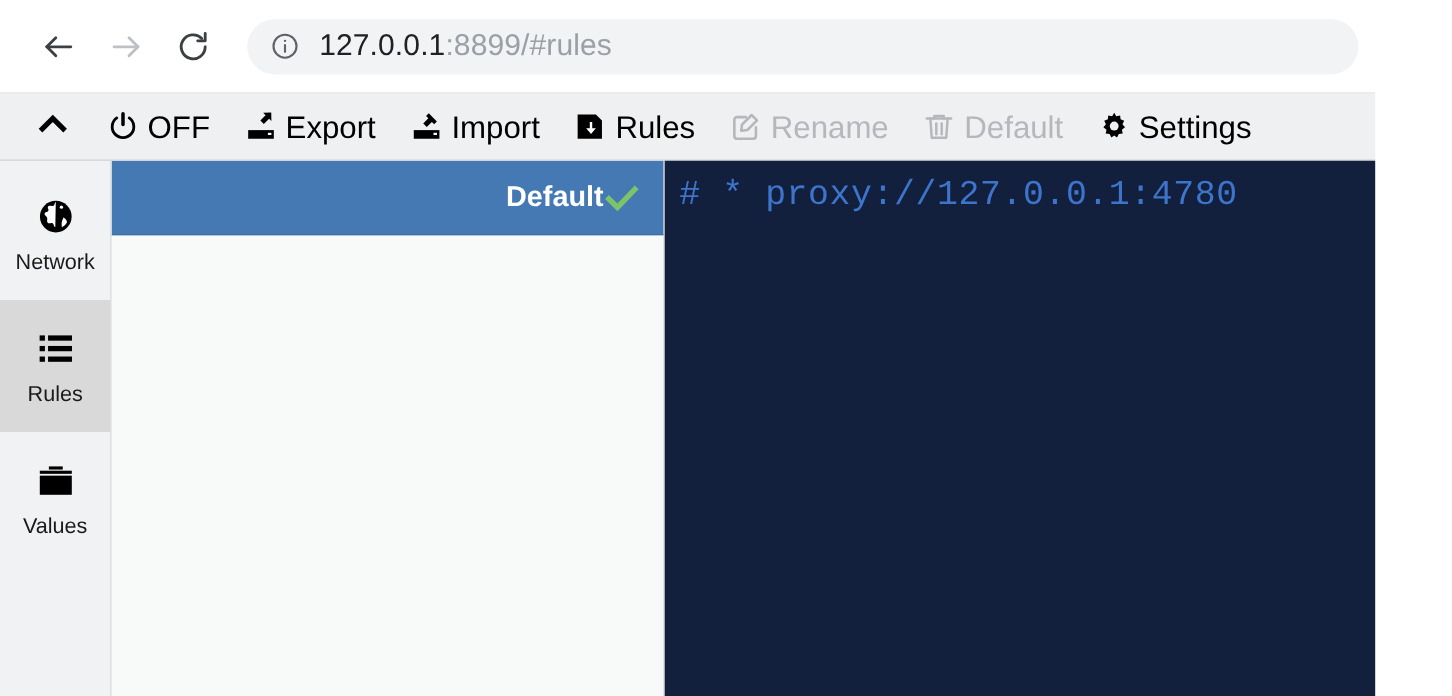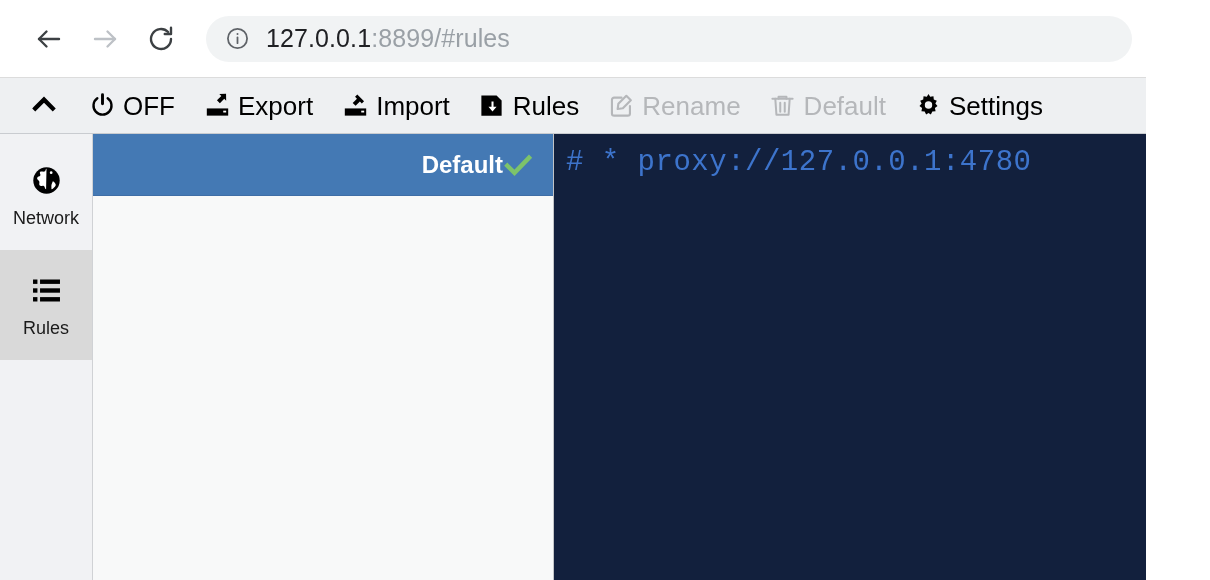--- a/index.html
+++ b/index.html
@@ -377,20 +377,30 @@
             <rect x="2.2" y="10.4" width="3.2" height="3.2"></rect>
             <rect x="2.2" y="16.8" width="3.2" height="3.2"></rect>
             <rect x="7.3" y="4.0" width="14.5" height="3.2"></rect>
             <rect x="7.3" y="10.4" width="14.5" height="3.2"></rect>
             <rect x="7.3" y="16.8" width="14.5" height="3.2"></rect>
           </svg>
         </span>
         <span class="side-label">Rules</span>
       </div>
 
+      <div class="side-item">
+        <span class="side-ico">
+          <svg width="33" height="33" viewBox="0 0 24 24" fill="#000000">
+            <rect x="7.8" y="3.4" width="8.4" height="1.9"></rect>
+            <rect x="2.3" y="6.0" width="19.4" height="1.9"></rect>
+            <rect x="2.3" y="9.0" width="19.4" height="11.6"></rect>
+          </svg>
+        </span>
+        <span class="side-label">Values</span>
+      </div>
 
     </div>
 
     <div class="list-panel">
       <div class="rule-row selected">
         <span class="rule-name">Default</span>
         <span class="rule-check">
           <svg width="30" height="30" viewBox="0 0 24 24" fill="none" stroke="#7dc36a" stroke-width="3.6" stroke-linecap="square" stroke-linejoin="miter">
             <polyline points="3.5,12.6 9.2,18.2 20.8,6.2"></polyline>
           </svg>

